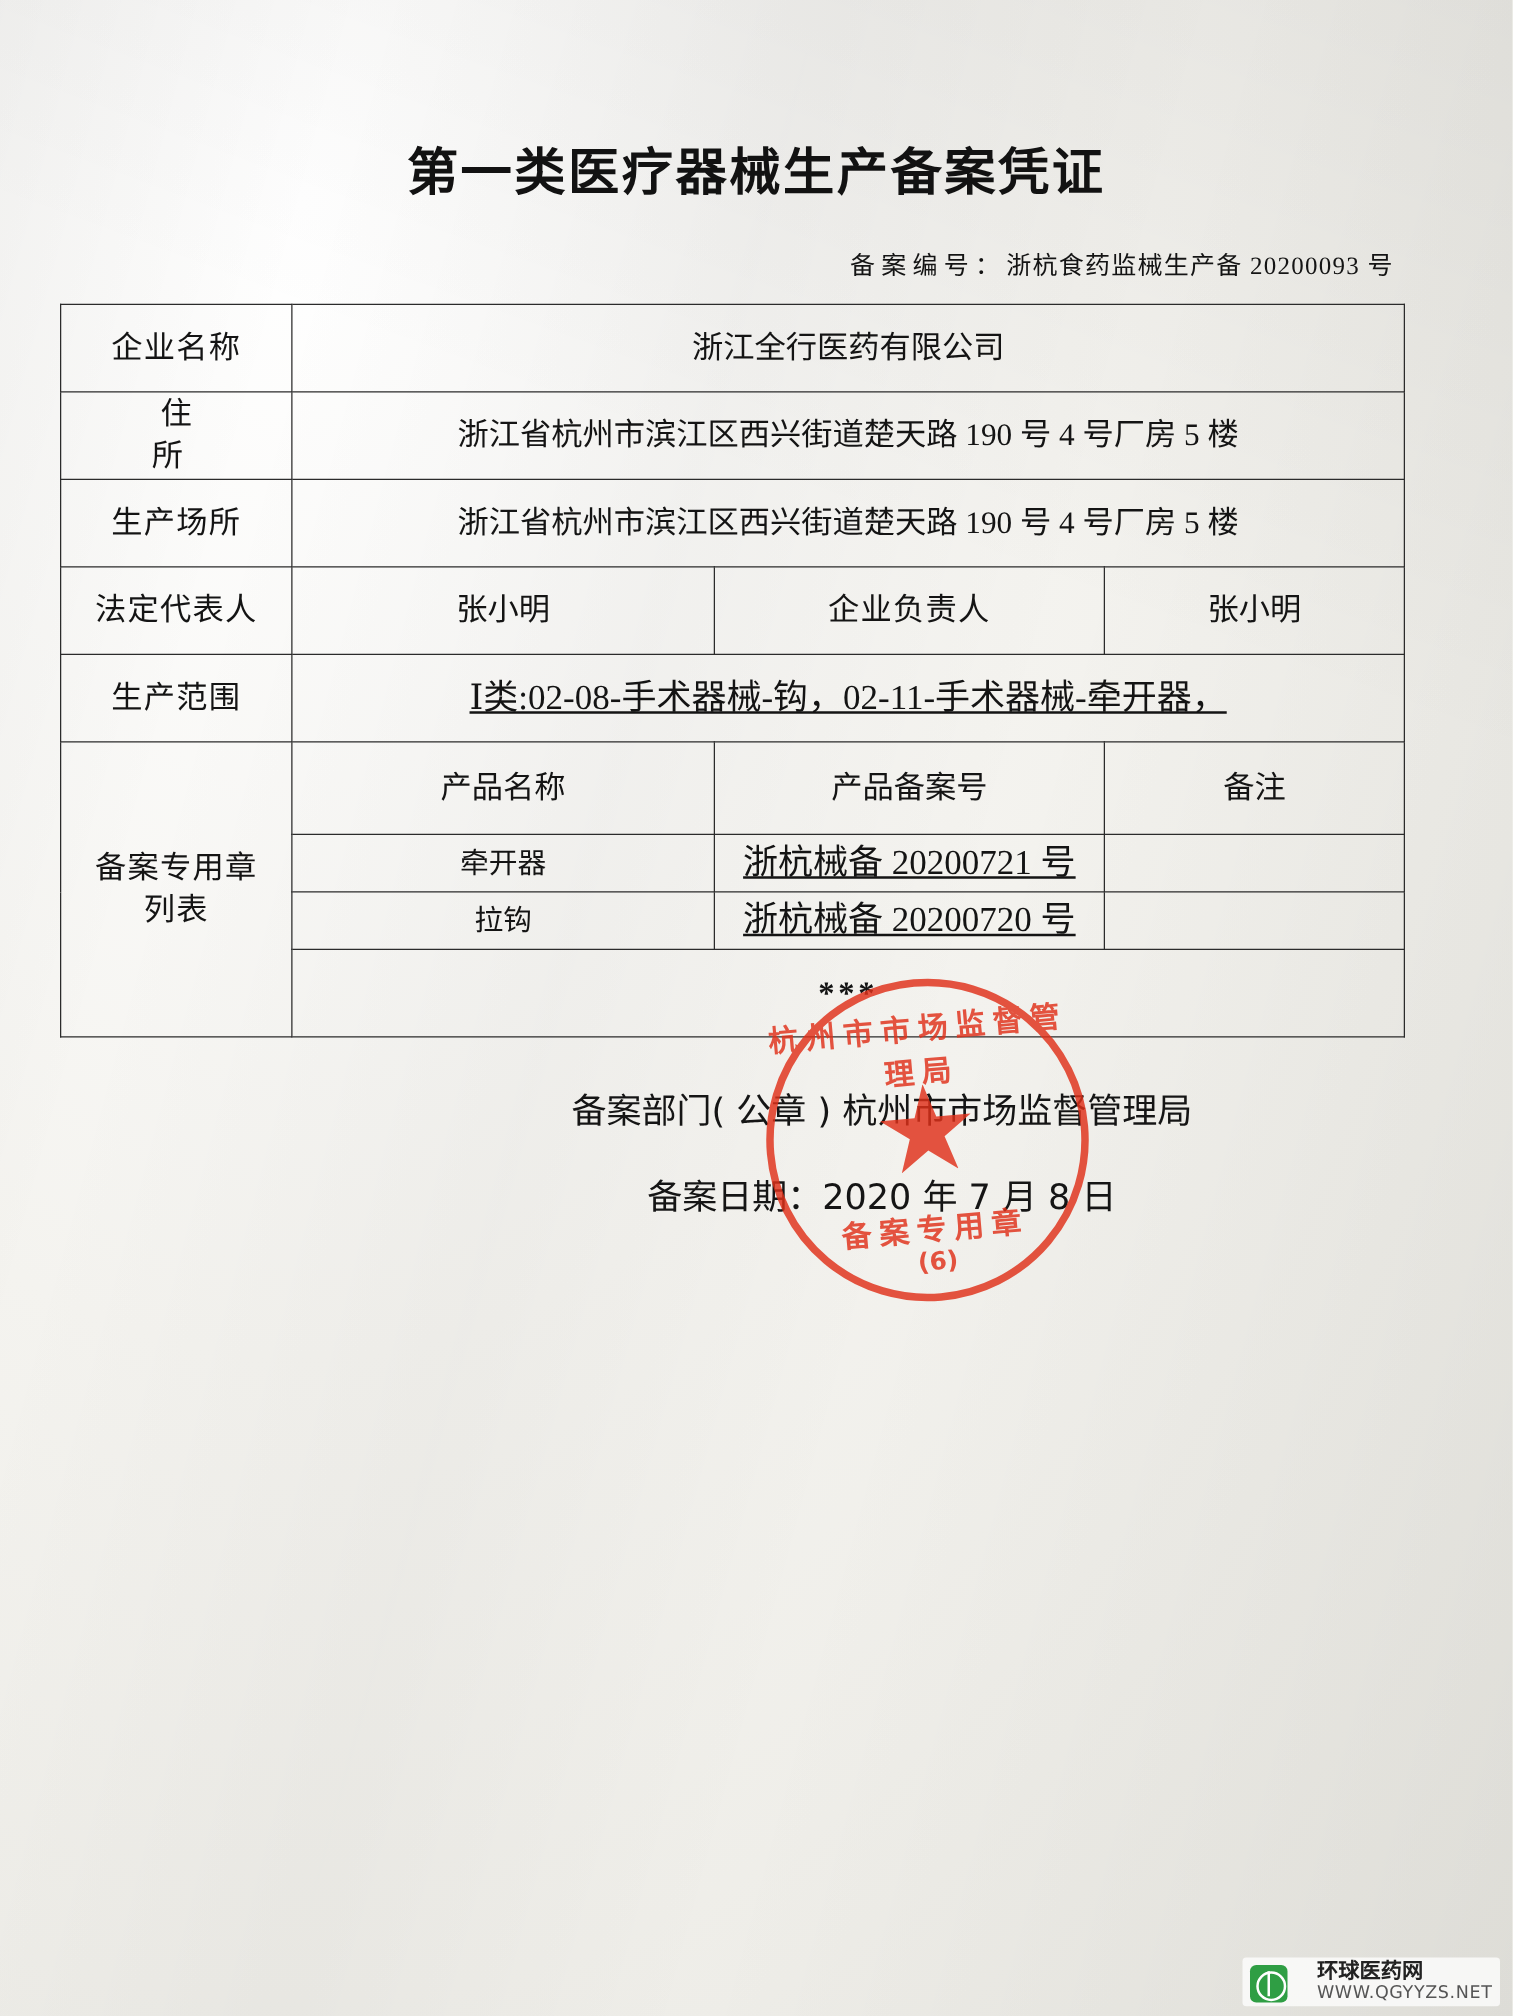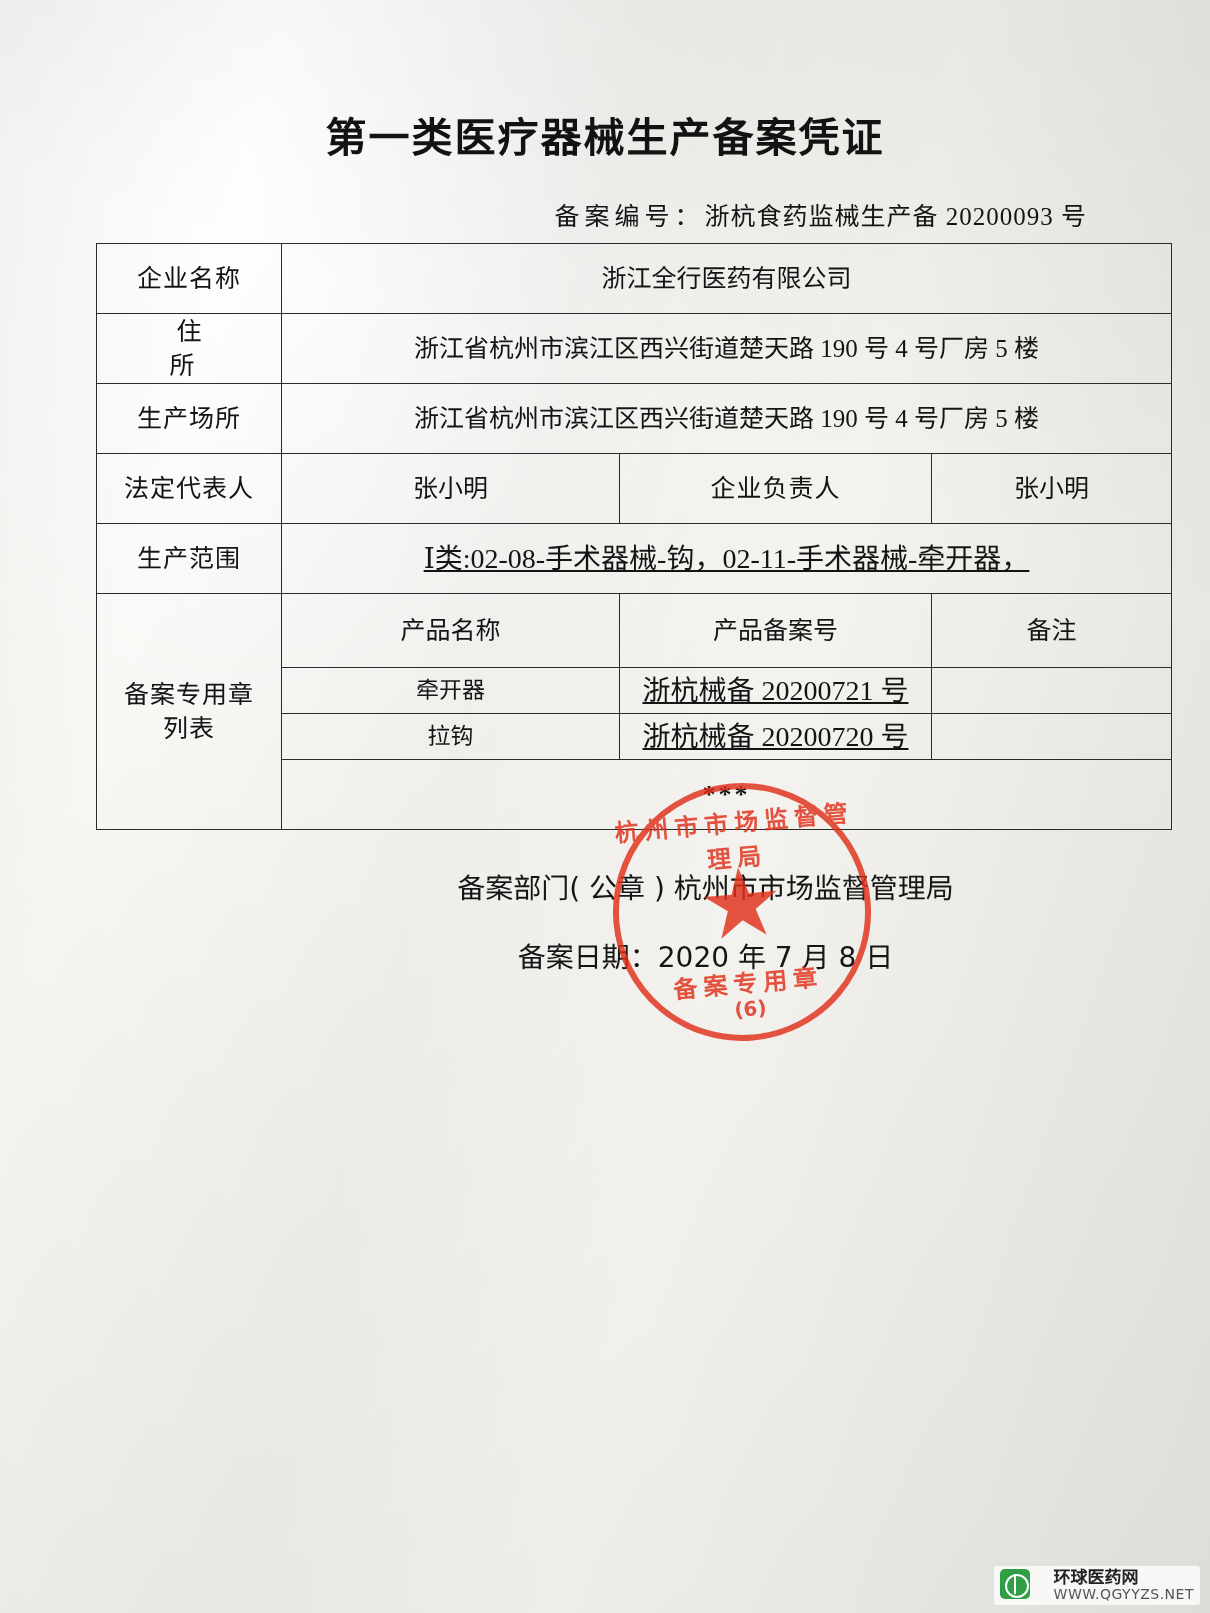--- a/index.html
+++ b/index.html
@@ -51,35 +51,35 @@
     font-family: Liberation Sans, sans-serif;
     color: #121212;
   }
 
   .record-no {
     position: absolute;
     top: 196px;
     left: 0;
     width: 1087px;
     text-align: right;
-    font-size: 25px;
+    font-size: 20px;
     letter-spacing: 1px;
     color: #141414;
+    padding-left: 28px;
   }
   .record-no .lbl { letter-spacing: 5px; }
 
   table.cert {
     position: absolute;
     left: 48px;
     top: 243px;
     width: 1075px;
     border-collapse: collapse;
     table-layout: fixed;
     font-size: 24px;
-    margin-left: 48px;
   }
   table.cert td {
     border: 1.6px solid #2b2b2b;
     padding: 0 8px;
     text-align: center;
     vertical-align: middle;
     color: #141414;
     line-height: 1.35;
   }
   .lbl-cell {
@@ -151,21 +151,21 @@
     bottom: 14px;
     font-size: 20px;
   }
 
   
   .watermark {
     position: absolute;
     right: 10px;
     bottom: 8px;
     display: flex;
-    align-items: flex-start;
+    align-items: flex-end;
     gap: 24px;
     background: rgba(255,255,255,0.75);
     padding: 3px 6px;
     border-radius: 3px;
   }
   .watermark .globe {
     width: 30px; height: 30px;
     border-radius: 5px;
     background: #2f9e44;
     position: relative;

